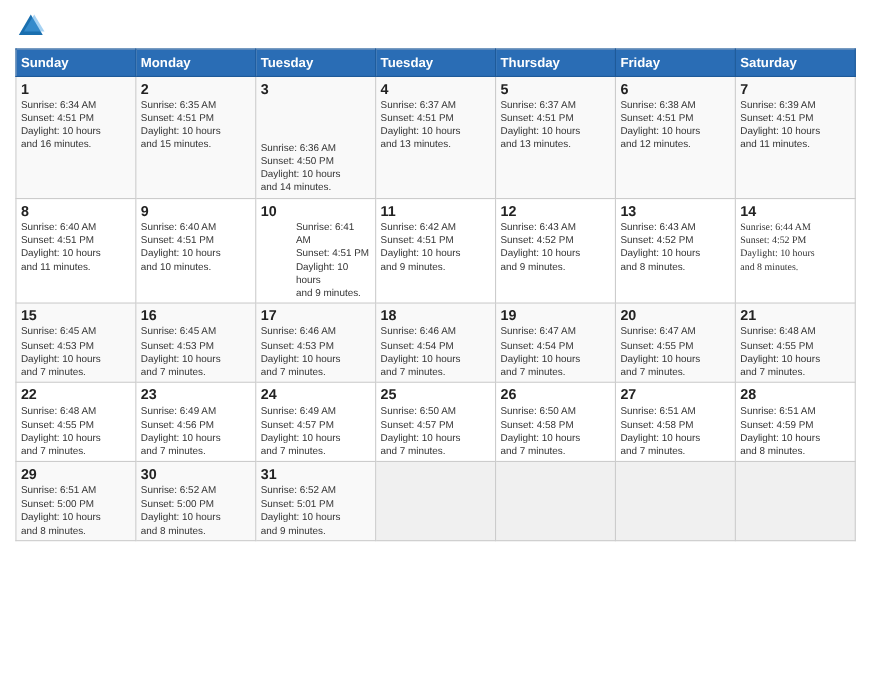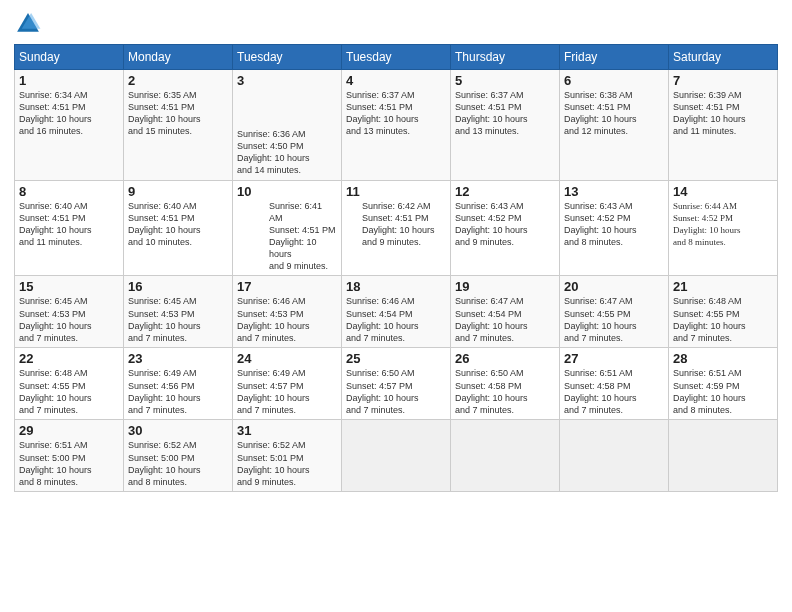--- a/index.html
+++ b/index.html
@@ -59,21 +59,21 @@
     }
     table {
       width: 100%;
       border-collapse: collapse;
       table-layout: fixed;
     }
     thead tr th {
       background-color: #2a6db5;
       color: #fff;
       font-size: 12px;
-      font-weight: normal;
+      font-weight: bold;
       padding: 5px 4px;
       text-align: left;
       border: 1px solid #1e5a99;
     }
     tbody tr td {
       border: 1px solid #ccc;
       vertical-align: top;
       padding: 3px 4px;
       font-size: 9.5px;
       color: #333;
@@ -200,21 +200,21 @@
           </td>
           <td>
             <span class="day-num">10</span>
             <div class="day-info" style="white-space: pre-line; margin-left: 32px;">Sunrise: 6:41 AM
 Sunset: 4:51 PM
 Daylight: 10 hours
 and 9 minutes.</div>
           </td>
           <td>
             <span class="day-num">11</span>
-            <div class="day-info" style="white-space: pre-line; margin-left: 16px;">Sunrise: 6:42 AM
+            <div class="day-info" style="white-space: pre-line;">Sunrise: 6:42 AM
 Sunset: 4:51 PM
 Daylight: 10 hours
 and 9 minutes.</div>
           </td>
           <td>
             <span class="day-num">12</span>
             <div class="day-info" style="white-space: pre-line;">Sunrise: 6:43 AM
 Sunset: 4:52 PM
 Daylight: 10 hours
 and 9 minutes.</div>

